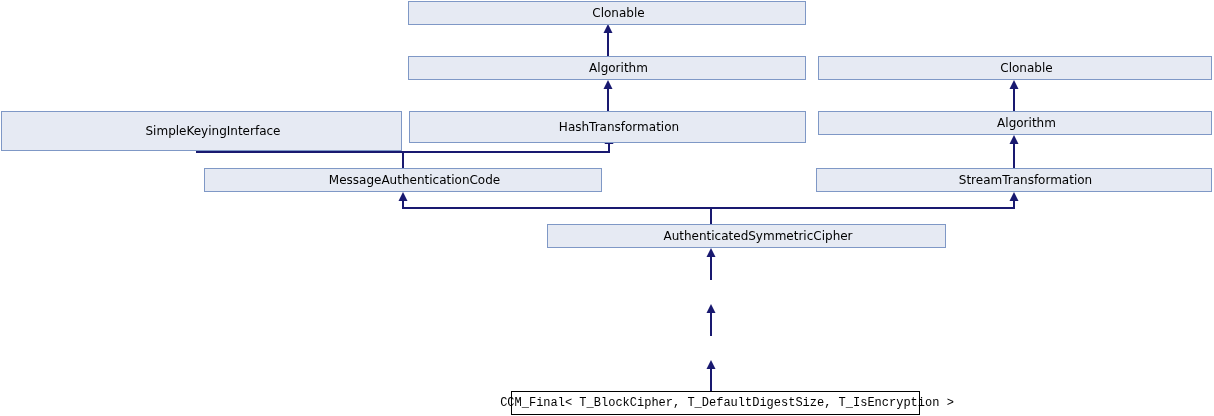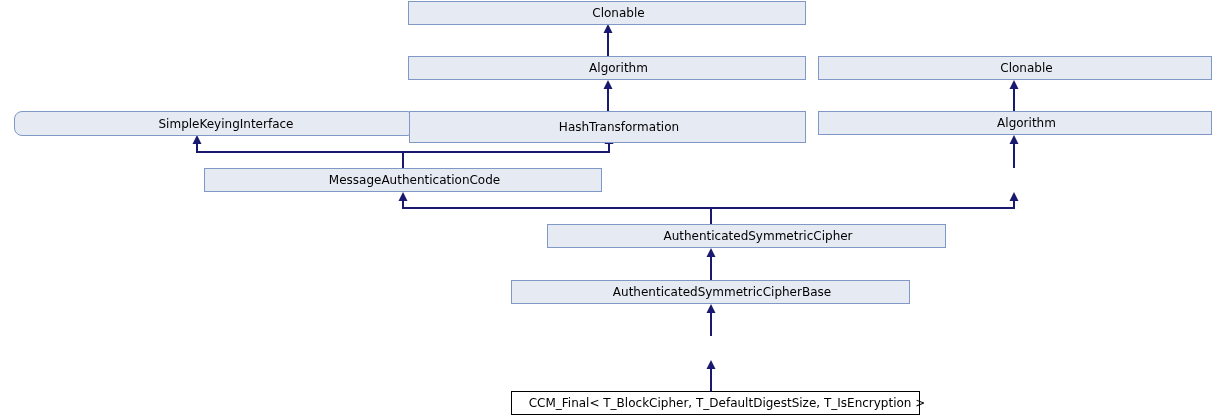--- a/index.html
+++ b/index.html
@@ -25,20 +25,21 @@
     justify-content: center;
     font-size: 12px;
     color: #000000;
     white-space: nowrap;
     line-height: 1;
     padding-left: 23px;
   }
   .node.leaf {
     background: #ffffff;
     border: 1px solid #000000;
+    font-family: Liberation Mono, monospace;
   }
   .node .label {
     display: block;
     padding: 0 4px;
     pointer-events: none;
   }
   svg.edges {
     position: absolute;
     left: 0;
     top: 0;
@@ -123,35 +124,35 @@
 
   <div class="node" style="left: 408px; top: 1px; width: 398px; height: 24px;">
     <span class="label">Clonable</span>
   </div>
   <div class="node" style="left: 408px; top: 56px; width: 398px; height: 24px;">
     <span class="label">Algorithm</span>
   </div>
   <div class="node" style="left: 818px; top: 56px; width: 394px; height: 24px;">
     <span class="label">Clonable</span>
   </div>
-  <div class="node" style="left: 14px; top: 111px; width: 401px; height: 25px; border-radius: 8px;">
+  <div class="node" style="left: 1px; top: 111px; width: 401px; height: 40px;">
     <span class="label">SimpleKeyingInterface</span>
   </div>
   <div class="node" style="left: 409px; top: 111px; width: 397px; height: 32px;">
     <span class="label">HashTransformation</span>
   </div>
   <div class="node" style="left: 818px; top: 111px; width: 394px; height: 24px;">
     <span class="label">Algorithm</span>
   </div>
   <div class="node" style="left: 204px; top: 168px; width: 398px; height: 24px;">
     <span class="label">MessageAuthenticationCode</span>
   </div>
+  <div class="node" style="left: 816px; top: 168px; width: 396px; height: 24px;">
+    <span class="label">StreamTransformation</span>
+  </div>
   <div class="node" style="left: 511px; top: 224px; width: 399px; height: 24px; margin-left: 36px;">
     <span class="label">AuthenticatedSymmetricCipher</span>
-  </div>
-  <div class="node" style="left: 511px; top: 280px; width: 399px; height: 24px;">
-    <span class="label">AuthenticatedSymmetricCipherBase</span>
   </div>
   <div class="node leaf" style="left: 511px; top: 391px; width: 409px; height: 24px;">
     <span class="label">CCM_Final&lt; T_BlockCipher, T_DefaultDigestSize, T_IsEncryption &gt;</span>
   </div>
 
 </div>
 
 </body></html>

